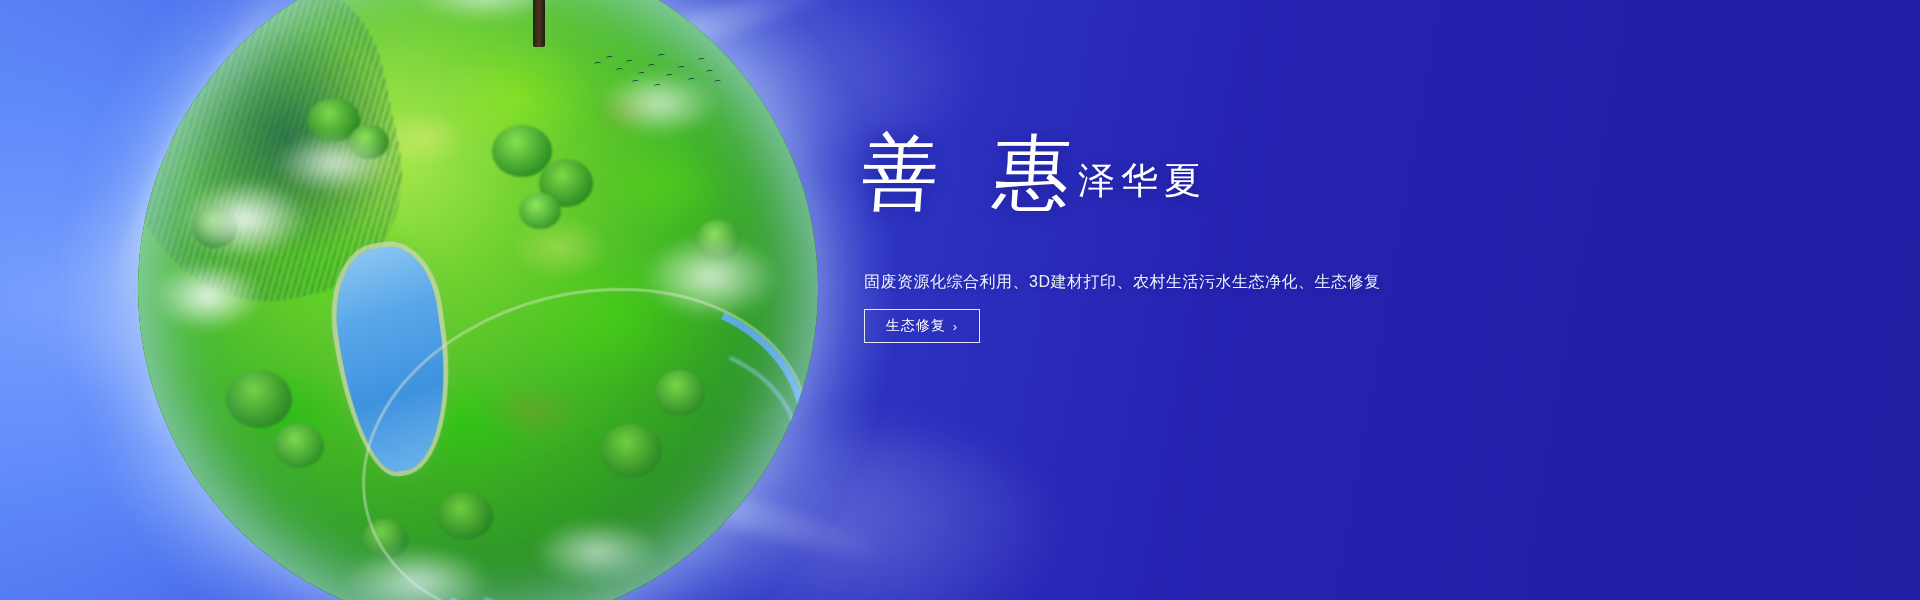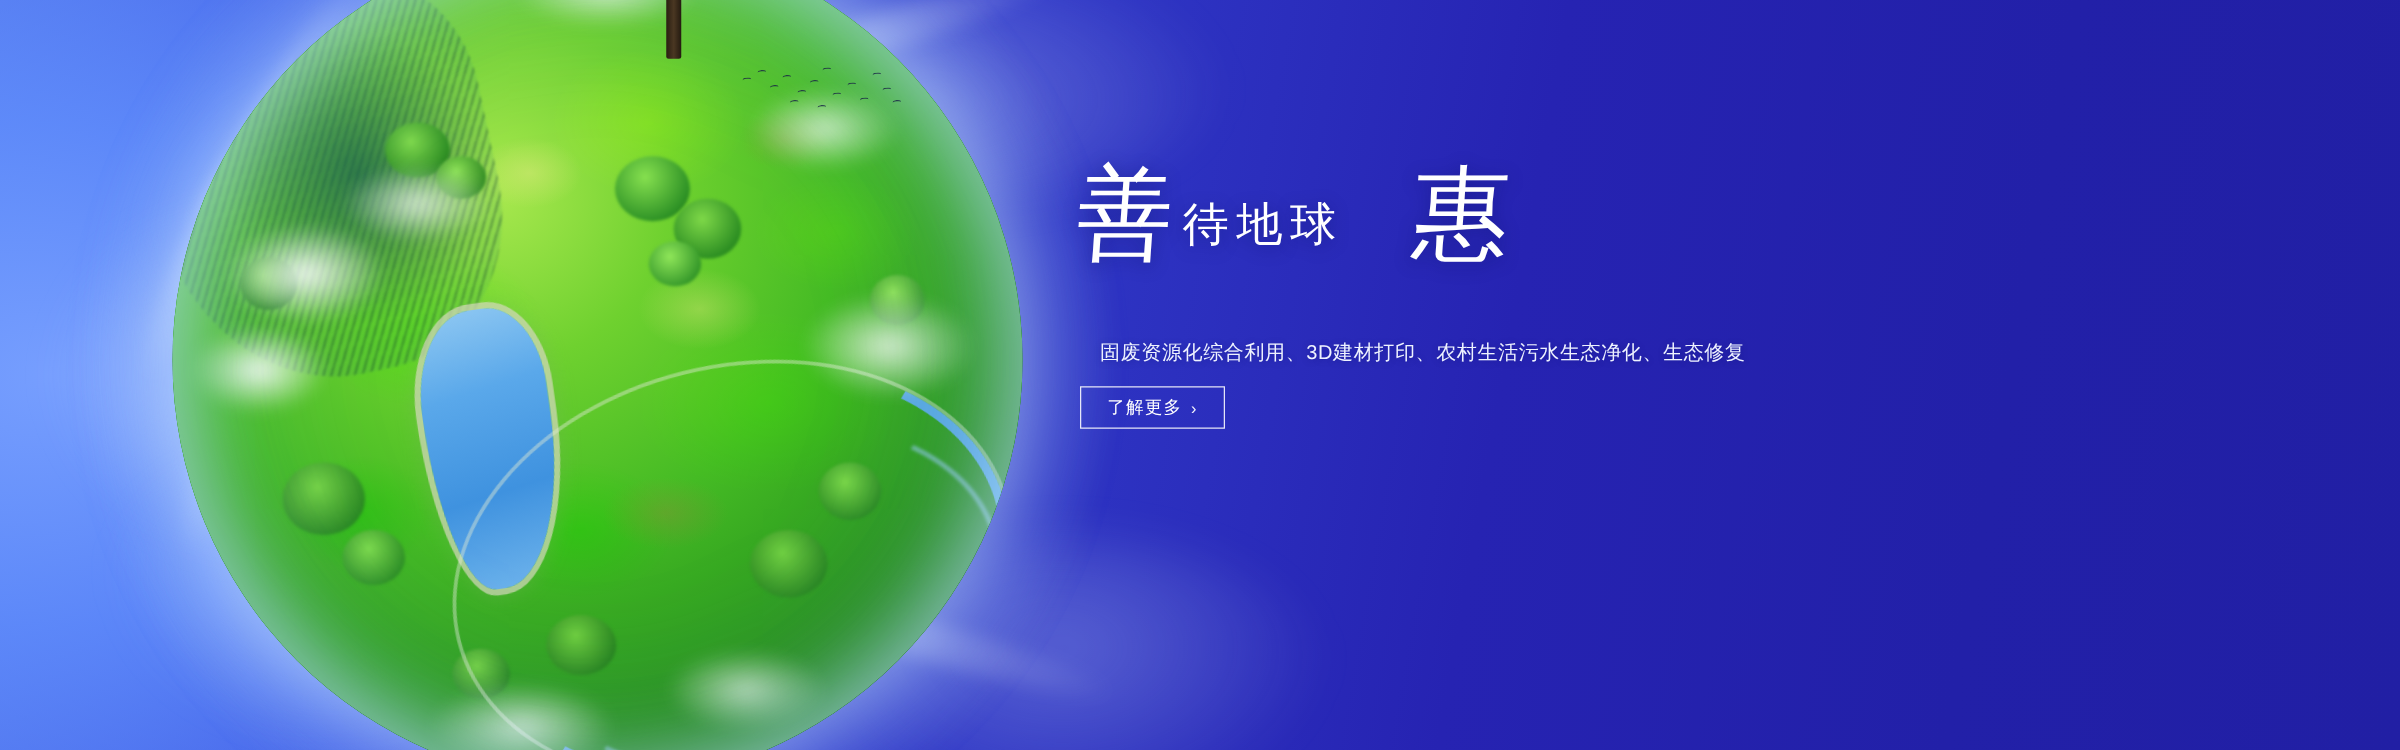--- a/index.html
+++ b/index.html
@@ -216,21 +216,21 @@
     left:2px; top:228px;
     color:#ffffff;
     font-size:23px;
     letter-spacing:7px;
     white-space:nowrap;
     text-shadow:0 1px 8px rgba(10,14,90,0.35);
   }
 
   .desc {
     position:absolute;
-    left:18px; top:272px;
+    left:2px; top:272px;
     color:#eef2ff;
     font-size:16px;
     letter-spacing:0.5px;
     white-space:nowrap;
     text-shadow:0 1px 6px rgba(10,14,90,0.30);
   }
 
   .cta {
     position:absolute;
     left:2px; top:309px;
@@ -369,27 +369,27 @@
     <div class="bird" style="left:114px; top:18px;"></div>
     <div class="bird" style="left:122px; top:28px;"></div>
     <div class="bird" style="left:40px;  top:28px;"></div>
     <div class="bird" style="left:62px;  top:32px;"></div>
   </div>
 
   <div class="content">
 
     <div class="headline">
       <span class="hl-big">善</span>
-      <span class="hl-small">待地球</span>
       <span class="hl-gap"></span>
       <span class="hl-big">惠</span>
+      <span class="hl-small">泽华夏</span>
     </div>
 
 
     <div class="desc">固废资源化综合利用、3D建材打印、农村生活污水生态净化、生态修复</div>
 
     <button class="cta">
-      <span>了解更多</span>
+      <span>生态修复</span>
       <span class="chev">›</span>
     </button>
 
   </div>
 </div>
 
 </body></html>

